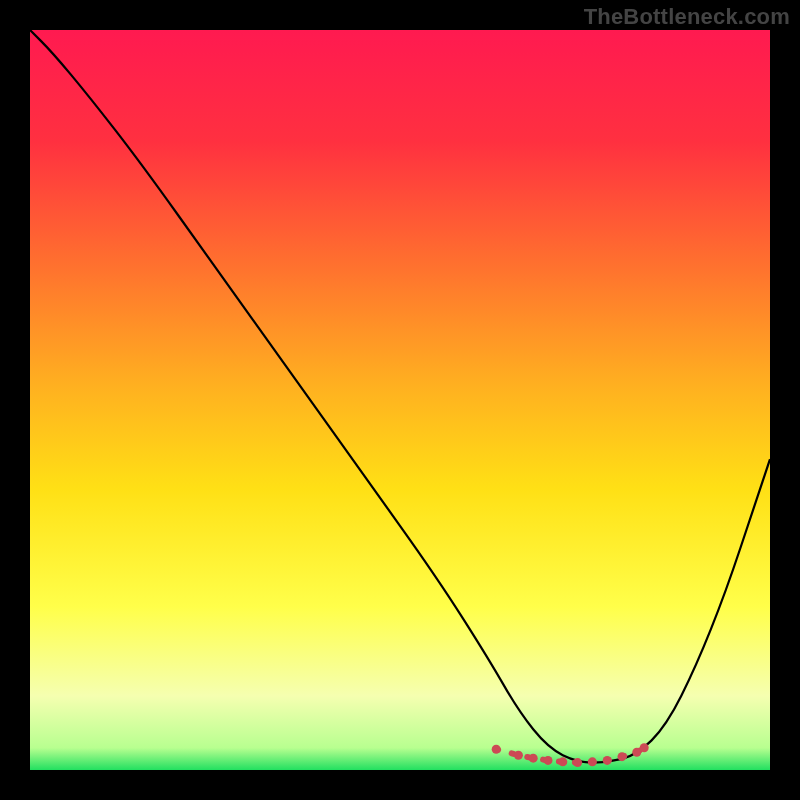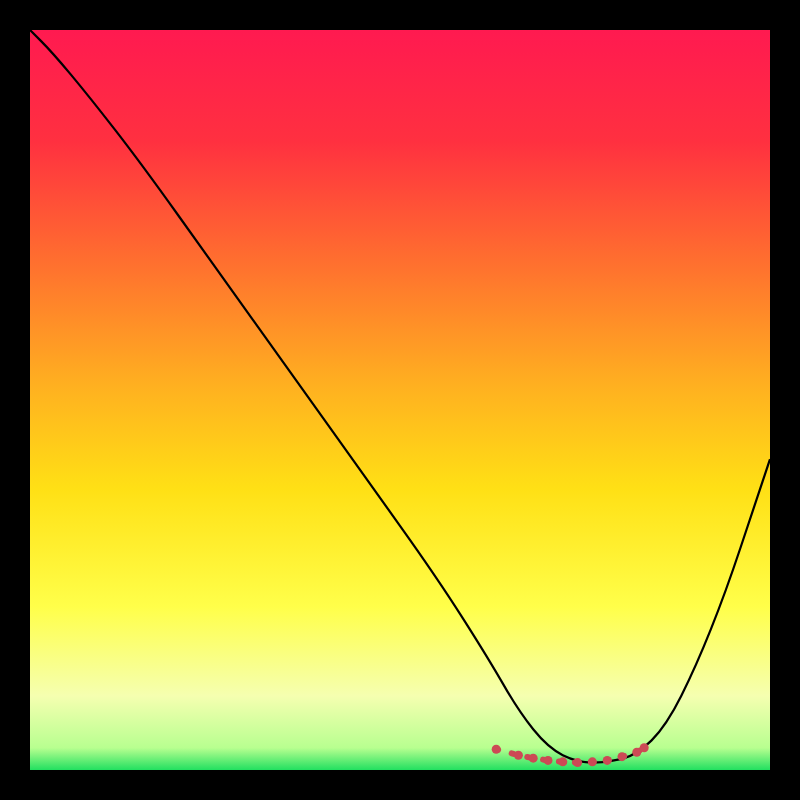--- a/index.html
+++ b/index.html
@@ -27,20 +27,21 @@
     font-weight: 600;
     letter-spacing: 0.2px;
     z-index: 10;
   }
   svg { display: block; }
 </style>
 </head>
 <body>
 
 <div class="chart-container">
+  <div class="watermark">TheBottleneck.com</div>
   <div class="plot-area">
     <svg id="chart-svg" width="740" height="740" viewBox="0 0 740 740">
       <defs>
         <linearGradient id="bg-grad" x1="0" y1="0" x2="0" y2="1">
             <stop offset="0%" stop-color="#ff1a50"></stop>
             <stop offset="15%" stop-color="#ff3040"></stop>
             <stop offset="30%" stop-color="#ff6a30"></stop>
             <stop offset="48%" stop-color="#ffb020"></stop>
             <stop offset="62%" stop-color="#ffe015"></stop>
             <stop offset="78%" stop-color="#ffff4a"></stop>

